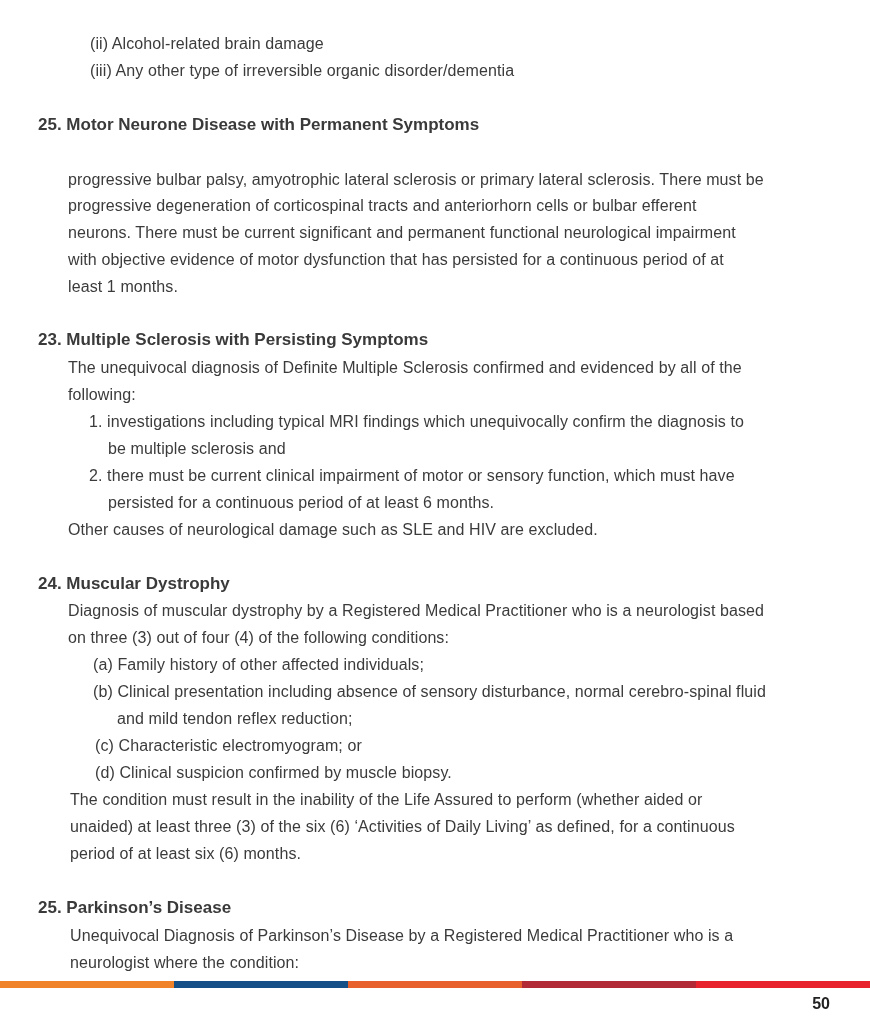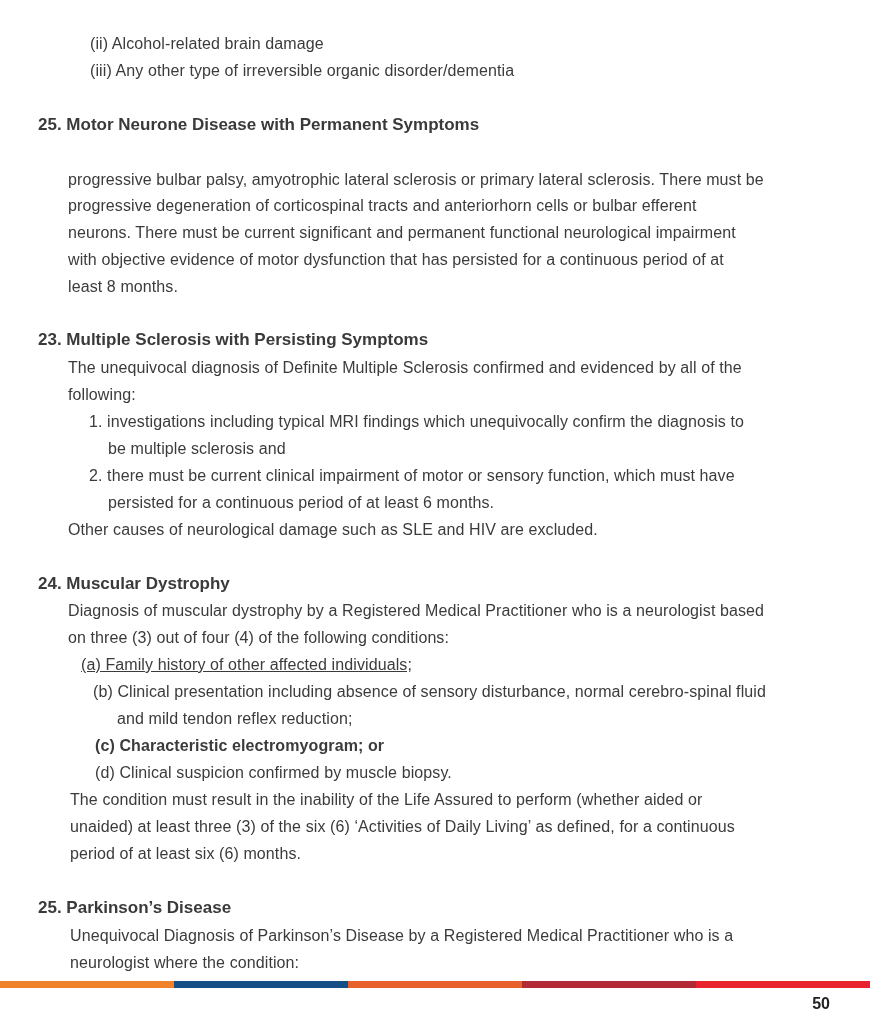--- a/index.html
+++ b/index.html
@@ -20,38 +20,38 @@
 <div class="page">
 
   <div class="line" style="left:90px; top:34px;">(ii) Alcohol-related brain damage</div>
   <div class="line" style="left:90px; top:61px;">(iii) Any other type of irreversible organic disorder/dementia</div>
 
   <div class="heading" style="left:38px; top:115px;">25. Motor Neurone Disease with Permanent Symptoms</div>
   <div class="line" style="left:68px; top:196px;">progressive degeneration of corticospinal tracts and anteriorhorn cells or bulbar efferent</div>
   <div class="line" style="left:68px; top:170px;">progressive bulbar palsy, amyotrophic lateral sclerosis or primary lateral sclerosis. There must be</div>
   <div class="line" style="left:68px; top:223px;">neurons. There must be current significant and permanent functional neurological impairment</div>
   <div class="line" style="left:68px; top:250px;">with  objective evidence of motor dysfunction that has persisted for a continuous period of at</div>
-  <div class="line" style="left:68px; top:277px;">least 8 months.</div>
+  <div class="line" style="left:68px; top:277px;">least 1 months.</div>
 
   <div class="heading" style="left:38px; top:330px;">23. Multiple Sclerosis with Persisting Symptoms</div>
   <div class="line" style="left:68px; top:358px;">The unequivocal diagnosis of Definite Multiple Sclerosis confirmed and evidenced by all of the</div>
   <div class="line" style="left:68px; top:385px;">following:</div>
   <div class="line" style="left:89px; top:412px;">1. investigations including typical MRI findings which unequivocally confirm the diagnosis to</div>
   <div class="line" style="left:108px; top:439px;">be multiple sclerosis and</div>
   <div class="line" style="left:89px; top:466px;">2. there must be current clinical impairment of motor or sensory function, which must have</div>
   <div class="line" style="left:108px; top:493px;">persisted for a continuous period of at least 6 months.</div>
   <div class="line" style="left:68px; top:520px;">Other causes of neurological damage such as SLE and HIV are excluded.</div>
 
   <div class="heading" style="left:38px; top:574px;">24. Muscular Dystrophy</div>
   <div class="line" style="left:68px; top:601px;">Diagnosis of muscular dystrophy by a Registered Medical Practitioner who is a neurologist based</div>
   <div class="line" style="left:68px; top:628px;">on three (3) out of four (4) of the following conditions:</div>
-  <div class="line" style="left:81px; top:655px;text-decoration:underline;">(a) Family history of other affected individuals;</div>
+  <div class="line" style="left:93px; top:655px;">(a) Family history of other affected individuals;</div>
   <div class="line" style="left:93px; top:682px;">(b) Clinical presentation including absence of sensory disturbance, normal cerebro-spinal fluid</div>
   <div class="line" style="left:117px; top:709px;">and mild tendon reflex reduction;</div>
-  <div class="line" style="left:95px; top:736px;font-weight:bold;">(c) Characteristic electromyogram; or</div>
+  <div class="line" style="left:95px; top:736px;">(c) Characteristic electromyogram; or</div>
   <div class="line" style="left:95px; top:763px;">(d) Clinical suspicion confirmed by muscle biopsy.</div>
   <div class="line" style="left:70px; top:790px;">The condition must result in the inability of the Life Assured to perform (whether aided or</div>
   <div class="line" style="left:70px; top:817px;">unaided) at least three (3) of the six (6) ‘Activities of Daily Living’ as defined, for a continuous</div>
   <div class="line" style="left:70px; top:844px;">period of at least six (6) months.</div>
 
   <div class="heading" style="left:38px; top:898px;">25. Parkinson’s Disease</div>
   <div class="line" style="left:70px; top:926px;">Unequivocal Diagnosis of Parkinson’s Disease by a Registered Medical Practitioner who is a</div>
   <div class="line" style="left:70px; top:953px;">neurologist where the condition:</div>
 
   <div class="footer-bar">

